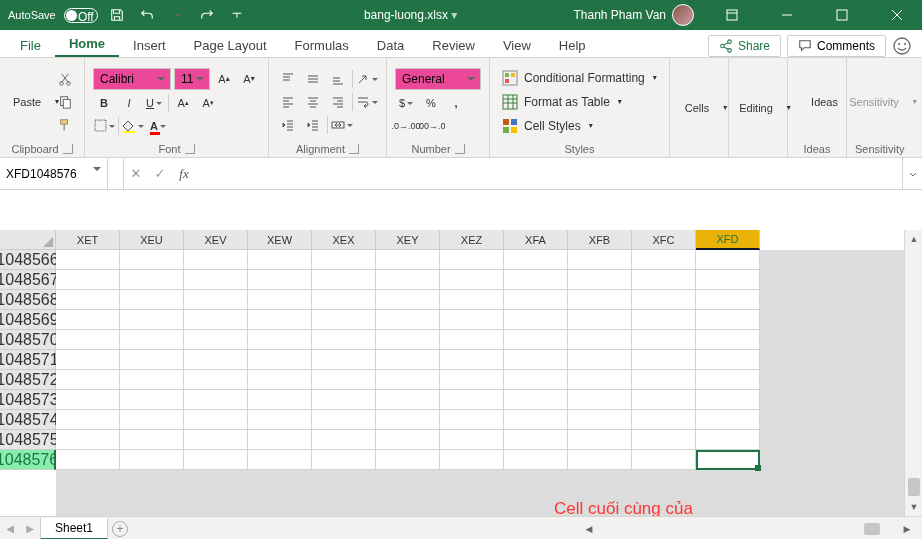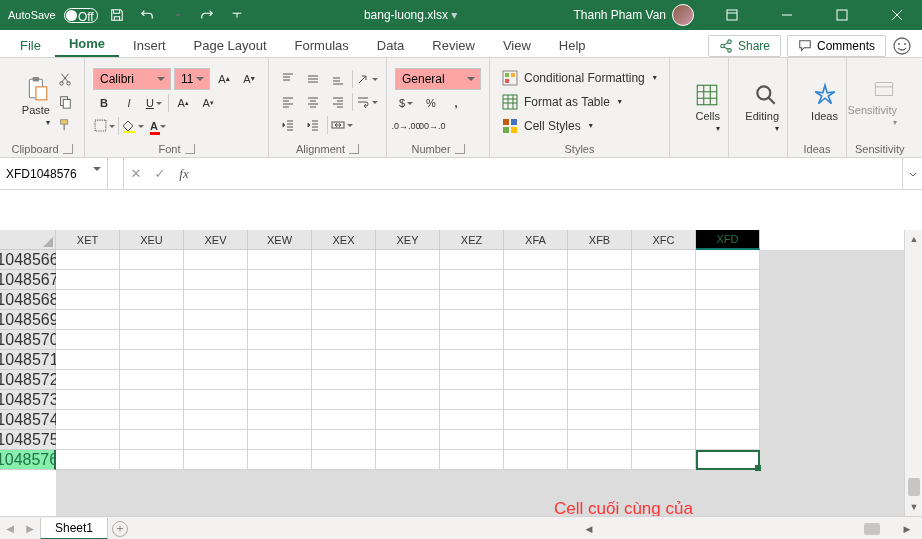--- a/index.html
+++ b/index.html
@@ -30,26 +30,26 @@
 .share-btn,.comments-btn { border:1px solid #cfcfcf; border-radius:2px; padding:3px 10px; font-size:12px; display:flex; align-items:center; gap:5px; cursor:pointer; }
 .share-btn { color:#217346; }
 .smiley { width:20px; height:20px; color:#666; }
 
 
 .ribbon-body { height:100px; background:#f3f2f1; border-bottom:1px solid #d4d4d4; display:flex; }
 .ribbon-group { border-right:1px solid #d4d4d4; padding:4px 8px 2px; display:flex; flex-direction:column; justify-content:space-between; }
 .group-label { font-size:11px; color:#666; text-align:center; padding-top:2px; display:flex; justify-content:center; align-items:center; gap:4px; }
 .launcher { width:10px; height:10px; border:1px solid #999; border-top:none; border-left:none; display:inline-block; }
 .group-content { display:flex; gap:4px; flex:1; }
-.big-btn { display:flex; flex-direction:column; align-items:flex-end; justify-content:center; width:42px; font-size:11px; color:#333; cursor:pointer; gap:2px; }
+.big-btn { display:flex; flex-direction:row; align-items:center; justify-content:center; width:42px; font-size:11px; color:#333; cursor:pointer; gap:14px; }
 .big-btn svg { width:26px; height:26px; }
 .stack { display:flex; flex-direction:column; gap:3px; justify-content:center; }
 .row { display:flex; gap:3px; align-items:center; }
 .mini-btn { width:22px; height:20px; display:flex; align-items:center; justify-content:center; cursor:pointer; font-size:11px; color:#333; border-radius:2px; }
-.font-select { height:22px; border:1px solid #c8c6c4; background:#fca5a5; font-size:12px; padding:0 18px 0 6px; position:relative; display:flex; align-items:center; cursor:pointer; }
+.font-select { height:22px; border:1px solid #c8c6c4; background:#ec4899; font-size:12px; padding:0 18px 0 6px; position:relative; display:flex; align-items:center; cursor:pointer; }
 .font-select::after { content:""; position:absolute; right:5px; top:8px; border:4px solid transparent; border-top-color:#666; }
 .font-name { width:78px; }
 .font-size { width:36px; }
 .dd::after { content:""; display:inline-block; margin-left:2px; border:3px solid transparent; border-top-color:#666; position:relative; top:2px; }
 .numfmt-select { width:86px; }
 .styles-row { display:flex; align-items:center; gap:6px; font-size:12px; color:#333; cursor:pointer; padding:2px 4px; }
 .styles-row svg { width:16px; height:16px; }
 
 
 .formula-bar { height:32px; border-bottom:1px solid #d4d4d4; display:flex; align-items:stretch; }
@@ -61,21 +61,21 @@
 .fb-input { flex:1; border:none; outline:none; padding:0 6px; font-size:12px; }
 .fb-expand { width:20px; border-left:1px solid #d4d4d4; display:flex; align-items:center; justify-content:center; cursor:pointer; }
 
 
 .grid-wrap { position:relative; height:286px; display:flex;margin-top:40px; }
 .grid-main { flex:1; overflow:hidden; position:relative; }
 .sel-all { position:absolute; left:0; top:0; width:56px; height:20px; background:#e6e6e6; border-right:1px solid #ccc; border-bottom:1px solid #ccc; }
 .sel-all::after { content:""; position:absolute; right:2px; bottom:2px; border:5px solid transparent; border-right-color:#b0b0b0; border-bottom-color:#b0b0b0; }
 .col-headers { position:absolute; left:56px; top:0; height:20px; display:flex; }
 .col-h { width:64px; height:20px; background:#e6e6e6; border-right:1px solid #ccc; border-bottom:1px solid #ccc; font-size:11px; color:#333; display:flex; align-items:center; justify-content:center; cursor:pointer; }
-.col-h.sel { background:#000000; border-bottom:2px solid #0f766e; color:#217346; }
+.col-h.sel { background:#eab308; border-bottom:2px solid #0f172a; color:#217346; }
 .row-headers { position:absolute; left:0; top:20px; }
 .row-h { width:56px; height:20px; background:#e6e6e6; border-right:1px solid #ccc; border-bottom:1px solid #ccc; font-size:16px; color:#333; display:flex; align-items:center; justify-content:center; cursor:pointer; }
 .row-h.sel { background:#86efac; border-right:2px solid #217346; color:#217346; }
 .cells { position:absolute; left:56px; top:20px; }
 .cell-row { display:flex; }
 .cell { width:64px; height:20px; border-right:1px solid #d4d4d4; border-bottom:1px solid #d4d4d4; background:#fff; }
 .dead-area { position:absolute; left:760px; top:20px; right:0; bottom:0; background:#dcdcdc; }
 .dead-area-bottom { position:absolute; left:56px; top:240px; width:704px; height:46px; background:#dcdcdc; }
 .selected-cell { position:absolute; left:696px; top:220px; width:64px; height:20px; border:2px solid #217346; pointer-events:none; }
 .fill-handle { position:absolute; right:-3px; bottom:-3px; width:6px; height:6px; background:#217346; }

